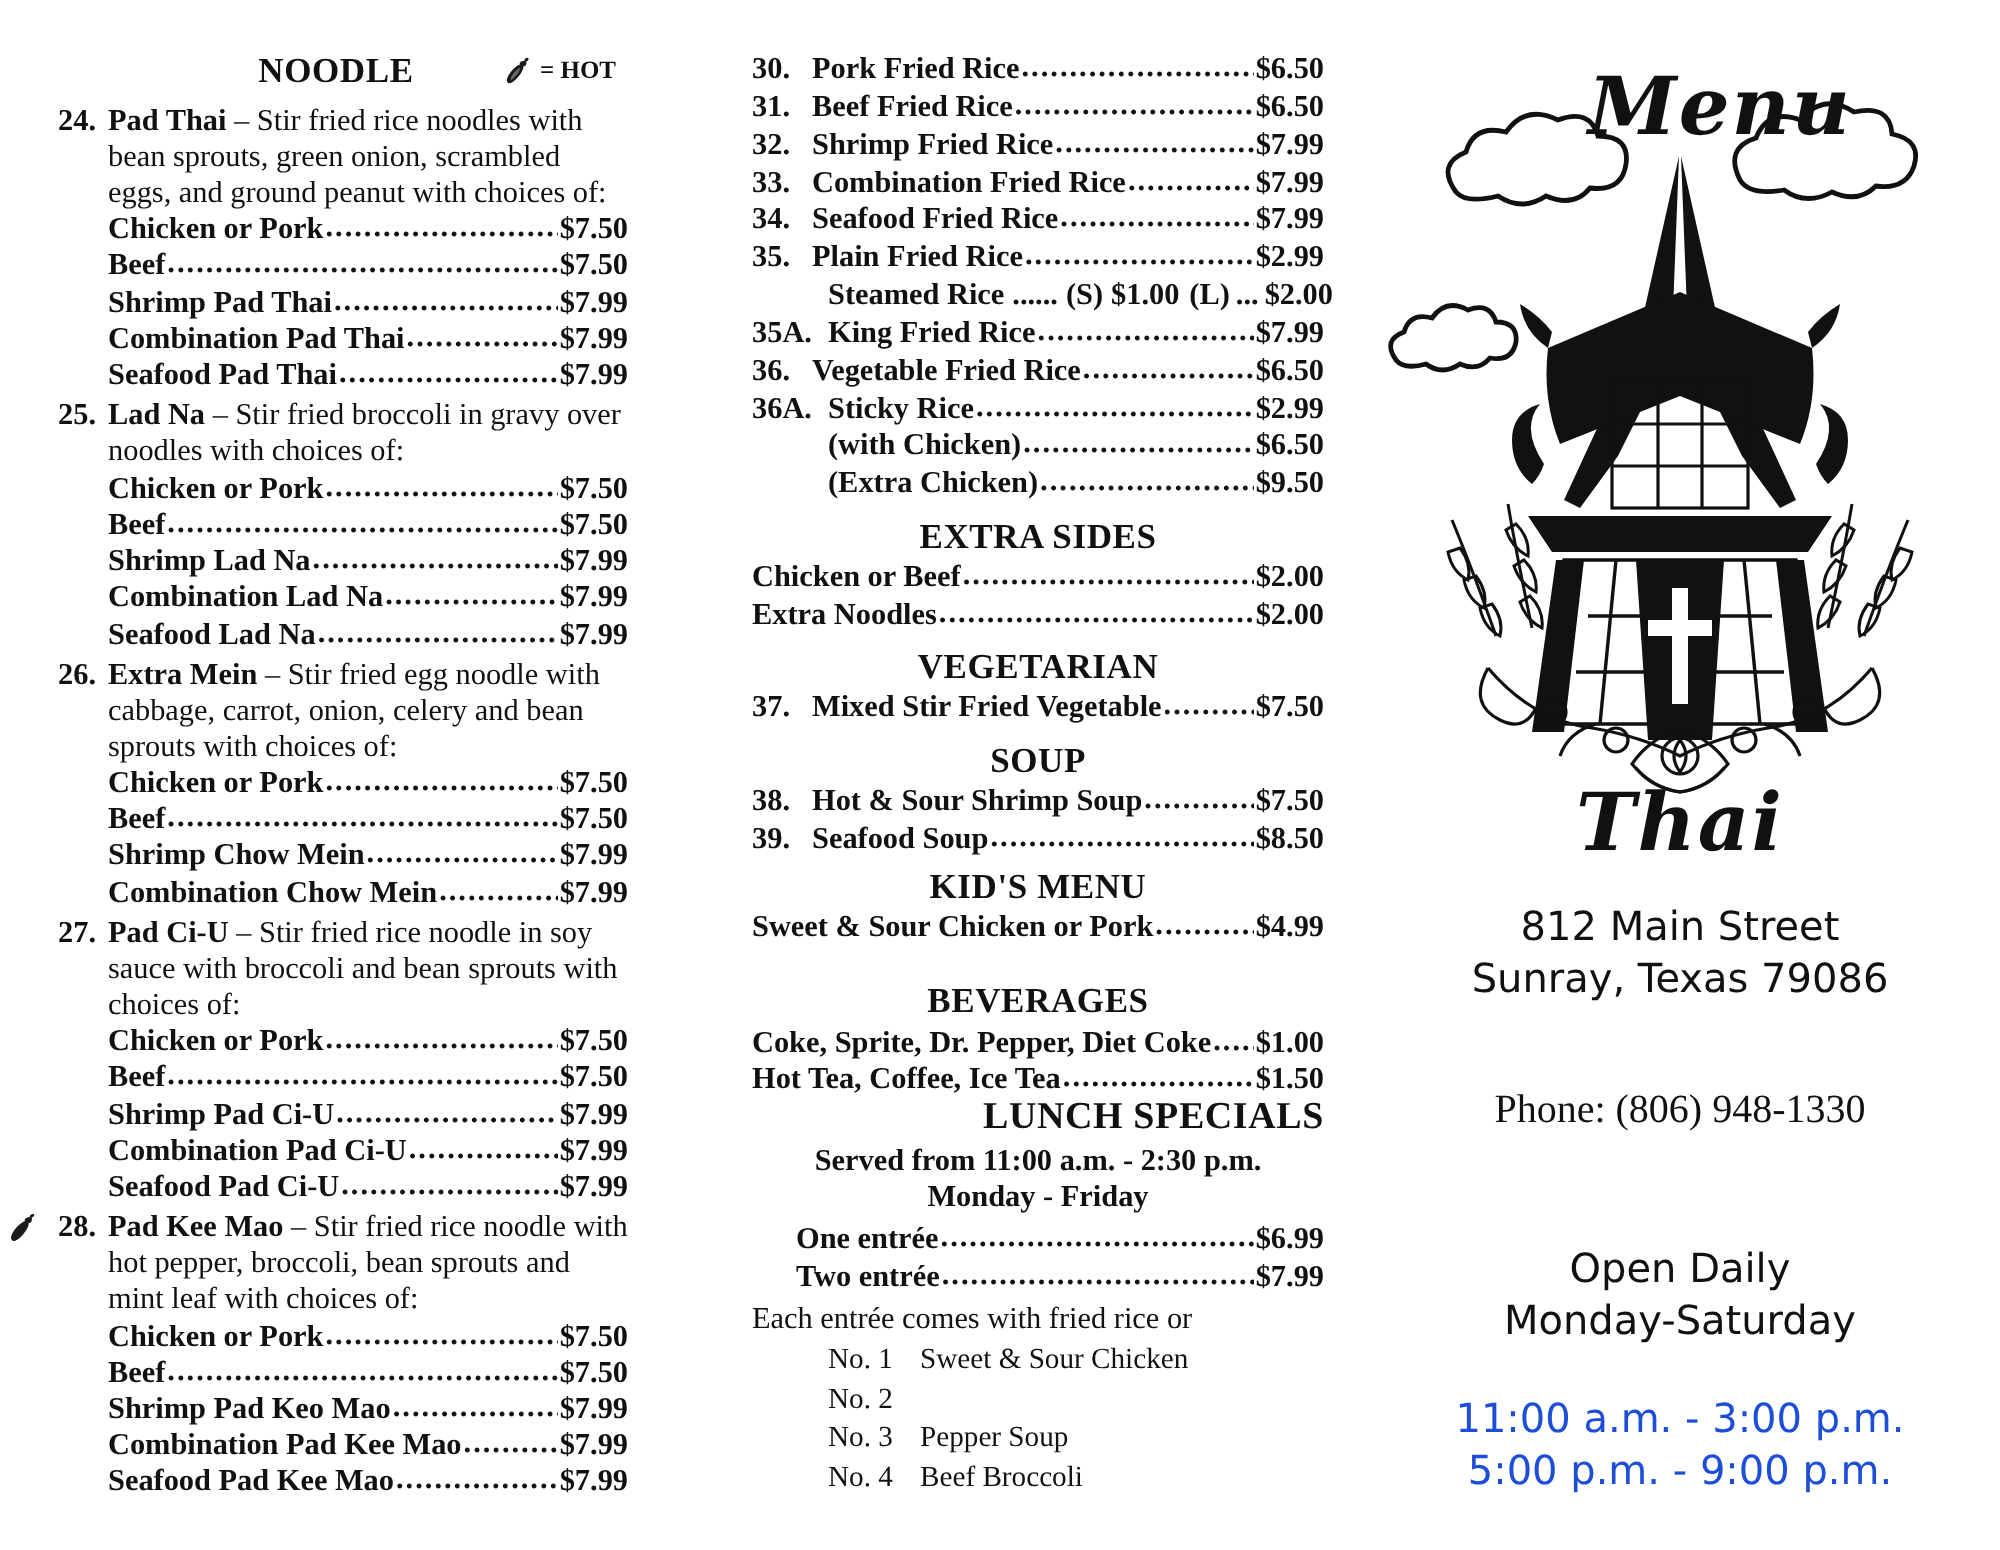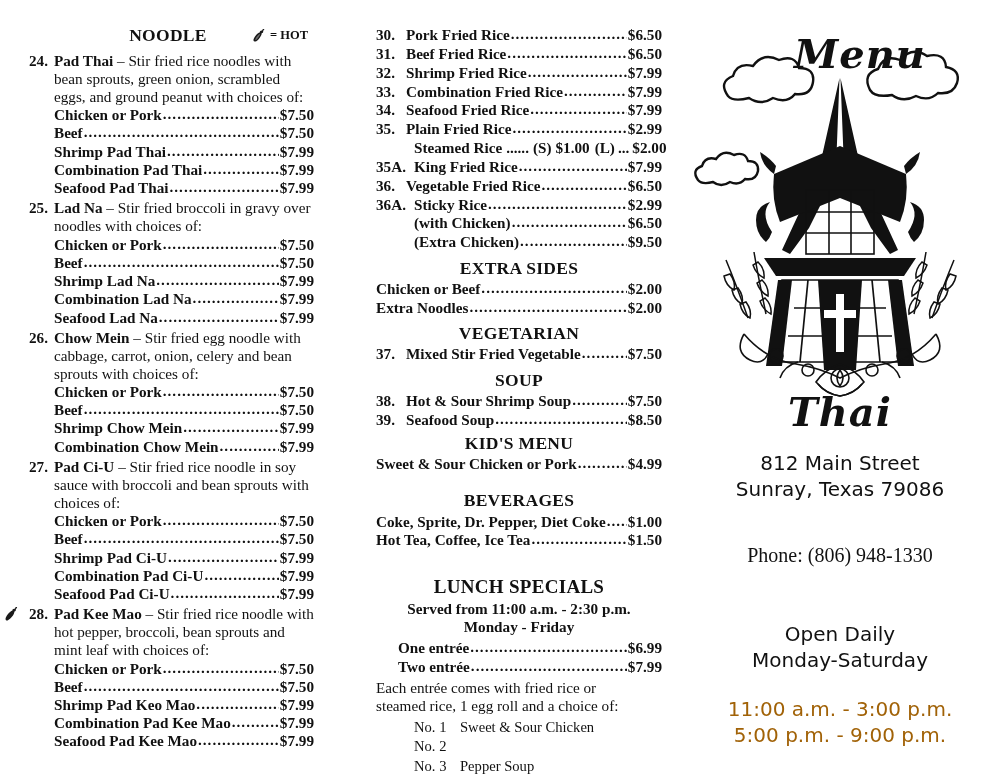--- a/index.html
+++ b/index.html
@@ -93,21 +93,21 @@
   .phone{
     text-align:center;font-family:Liberation Serif, serif;
     font-size:20px;font-weight:400;margin-top:42px;color:#111;
   }
   .open{
     text-align:center;font-family:"DejaVu Sans", sans-serif;
     font-size:20px;line-height:1.32;font-weight:400;margin-top:54px;color:#111;
   }
   .hours{
     text-align:center;font-family:"DejaVu Sans", sans-serif;
-    font-size:20px;line-height:1.32;font-weight:400;margin-top:22px;color:#a16207;
+    font-size:20px;line-height:1.32;font-weight:400;margin-top:22px;color:#1d4ed8;
   }
 </style>
 </head>
 <body>
 
 <div class="page">
 
   <div class="col col1">
 
     <div style="position:relative;height:24px;">
@@ -184,21 +184,21 @@
             <div class="row">
               <span class="nm">Seafood Lad Na</span>
               <span class="dots">........................................................................................................................</span>
               <span class="pr">$7.99</span>
             </div>
           </div>
         </div>
         <div class="dish">
           <div class="dish-title">
             <span class="dish-num">26.</span>
-            <span class="dish-desc"><b>Chow Mein</b> – Stir fried egg noodle with cabbage, carrot, onion, celery and bean sprouts with choices of:</span>
+            <span class="dish-desc"><b>Extra Mein</b> – Stir fried egg noodle with cabbage, carrot, onion, celery and bean sprouts with choices of:</span>
           </div>
           <div class="dish-opts">
             <div class="row">
               <span class="nm">Chicken or Pork</span>
               <span class="dots">........................................................................................................................</span>
               <span class="pr">$7.50</span>
             </div>
             <div class="row">
               <span class="nm">Beef</span>
               <span class="dots">........................................................................................................................</span>
@@ -431,37 +431,36 @@
           <span class="dots">........................................................................................................................</span>
           <span class="pr">$1.00</span>
         </div>
         <div class="row">
           <span class="nm">Hot Tea, Coffee, Ice Tea</span>
           <span class="dots">........................................................................................................................</span>
           <span class="pr">$1.50</span>
         </div>
       </div>
 
-    <div class="sec-head" style="margin-top:28px;font-size:19px;">LUNCH SPECIALS</div>
+    <div class="sec-head" style="margin-top:0;font-size:19px;text-align:right;">LUNCH SPECIALS</div>
     <div class="plain-center">Served from 11:00 a.m. - 2:30 p.m.</div>
     <div class="plain-center">Monday - Friday</div>
     <div id="col2-lunchprices" style="padding-left:22px;padding-top:3px;">
         <div class="row">
           <span class="nm">One entrée</span>
           <span class="dots">........................................................................................................................</span>
           <span class="pr">$6.99</span>
         </div>
         <div class="row">
           <span class="nm">Two entrée</span>
           <span class="dots">........................................................................................................................</span>
           <span class="pr">$7.99</span>
         </div>
       </div>
     <div class="plain-left" style="padding-top:3px;">Each entrée comes with fried rice or</div>
-    <div class="plain-left">steamed rice, 1 egg roll and a choice of:</div>
     <div id="col2-lunchchoices" style="padding-top:2px;">
         <div class="lsrow">
           <span class="ln">No. 1</span>
           <span class="lt">Sweet &amp; Sour Chicken</span>
         </div>
         <div class="lsrow">
           <span class="ln">No. 2</span>
         </div>
         <div class="lsrow">
           <span class="ln">No. 3</span>

